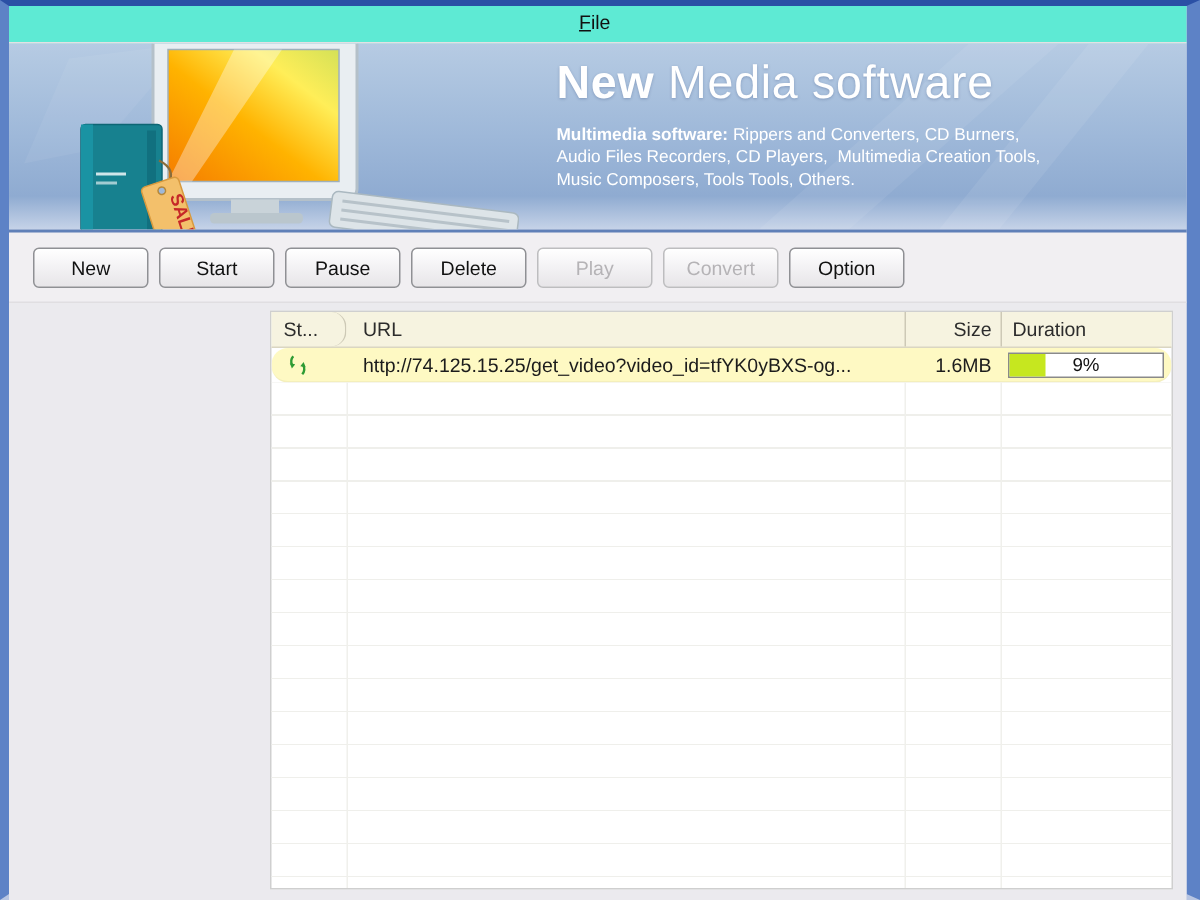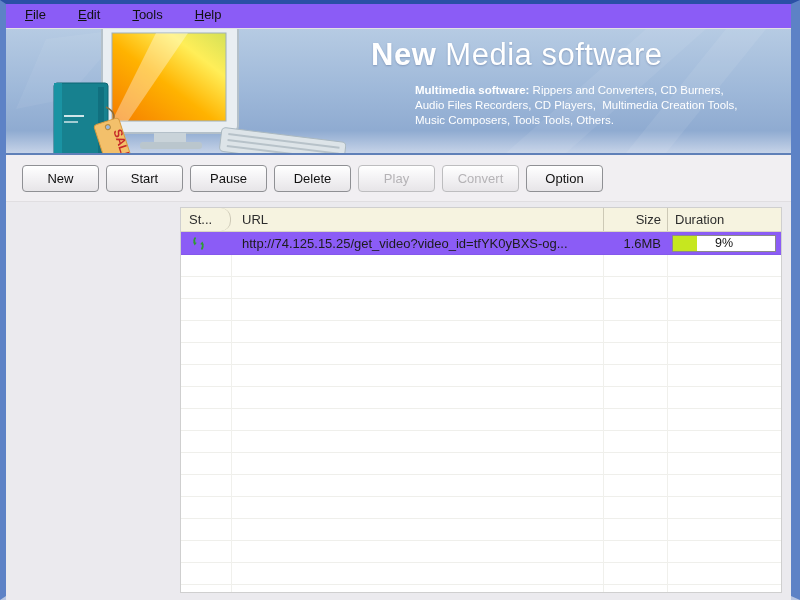--- a/index.html
+++ b/index.html
@@ -11,22 +11,22 @@
   .window{
     position:relative;width:800px;height:600px;box-sizing:border-box;
     border-top:4px solid #2b50a5;
     border-left:6px solid #5d82c6;
     border-right:9px solid #5d82c6;
     border-bottom:4px solid #b9c6e2;
     background:#ebeaee;
   }
   
   .menubar{
-    height:24px;background:#8b5cf6;border-bottom:1px solid #e3e1e4;
-    display:flex;padding-left:10px;
+    height:24px;background:#5eead4;border-bottom:1px solid #e3e1e4;
+    display:flex;align-items:center;padding-left:10px;flex-direction:column;
   }
   .menu-item{
     display:inline-block;font-size:13px;color:#111;
     padding:3px 9px;margin-right:14px;cursor:default;
   }
   .menu-item::first-letter{text-decoration:underline;}
   
   .banner{
     position:relative;height:124px;overflow:hidden;
     background:linear-gradient(to bottom,#b6cbe3 0%,#9eb8d9 50%,#8fabd1 82%,#c6d3e8 100%);
@@ -34,21 +34,21 @@
   }
   .banner-rays{position:absolute;right:0;top:0;width:100%;height:100%;pointer-events:none;}
   .banner-art{position:absolute;left:0;top:0;}
   .banner-text{position:absolute;left:365px;top:8px;color:#fff;}
   .banner-title{
     font-size:31px;letter-spacing:.5px;
     text-shadow:0 1px 2px rgba(20,40,90,.25);
   }
   .banner-title .t-bold{font-weight:bold;}
   .banner-sub{margin-top:10px;font-size:11.5px;line-height:15px;}
-  .banner-sub .line{display:block;white-space:pre;margin-left:44px;}
+  .banner-sub .line{display:block;white-space:pre;}
   .banner-sub .sub-bold{font-weight:bold;white-space:pre;}
   
   .toolbar{
     height:46px;background:#f1eff2;display:flex;align-items:center;
     padding-left:16px;border-bottom:1px solid #e0dee1;
   }
   .tb-btn{
     width:77px;height:27px;margin-right:7px;
     border:1px solid #8f9094;border-radius:4px;
     background:linear-gradient(to bottom,#ffffff 0%,#f4f3f5 45%,#e7e5e8 100%);
@@ -82,21 +82,21 @@
   }
   .th{display:flex;align-items:center;box-sizing:border-box;}
   .th-st{width:50px;padding-left:8px;border-right:1px solid #cdc9b6;border-radius:10px;}
   .th-url{width:372px;padding-left:11px;}
   .th-size{width:64px;justify-content:flex-end;padding-right:6px;border-left:1px solid #cdc9b6;}
   .th-dur{width:114px;padding-left:7px;border-left:1px solid #cdc9b6;}
   .trow{
     display:flex;height:22px;font-size:13px;color:#1c1c1c;
     border-bottom:1px solid rgba(0,0,0,.04);flex:0 0 auto;align-items:center;
   }
-  .trow.active{background:#8b5cf6;}
+  .trow.active{background:#fef9c3;border-radius:11px;}
   .td{box-sizing:border-box;display:flex;align-items:center;height:100%;}
   .td-st{width:50px;padding-left:10px;}
   .td-url{width:372px;padding-left:11px;overflow:hidden;white-space:nowrap;}
   .td-size{width:64px;justify-content:flex-end;padding-right:6px;}
   .td-dur{width:114px;}
   .pbar{
     position:relative;width:104px;height:17px;margin-left:5px;
     background:#fff;border:1px solid #8a8a8a;box-sizing:border-box;
   }
   .pfill{position:absolute;left:0;top:0;bottom:0;background:#c6e71f;}

